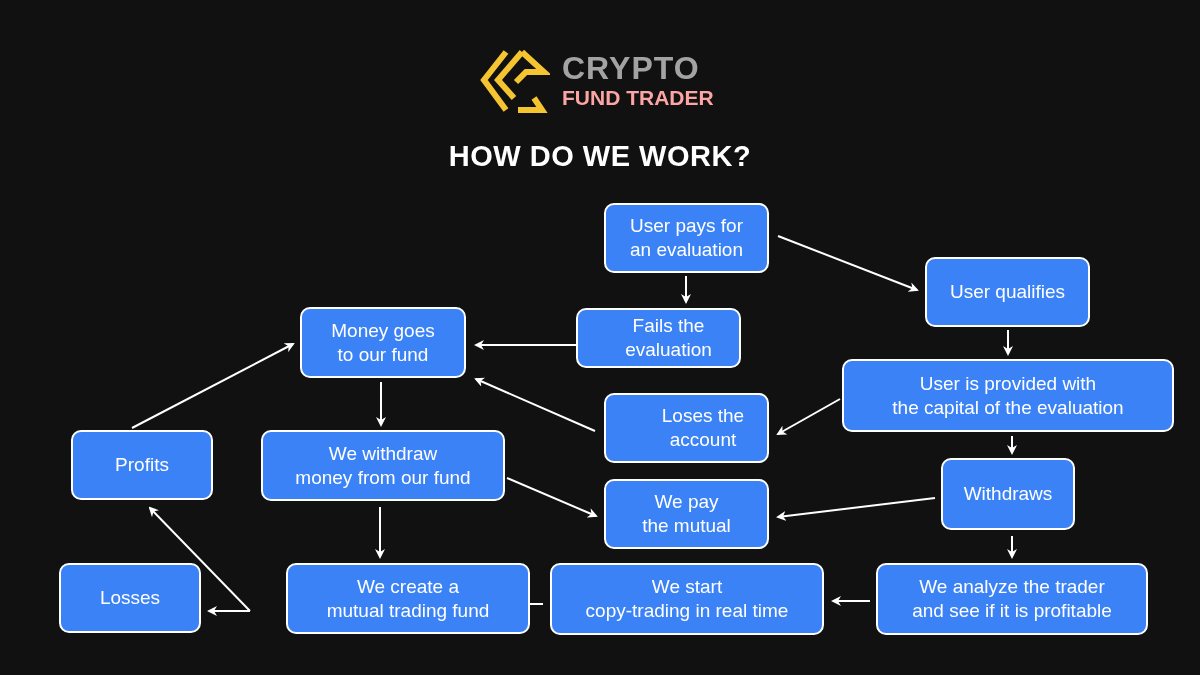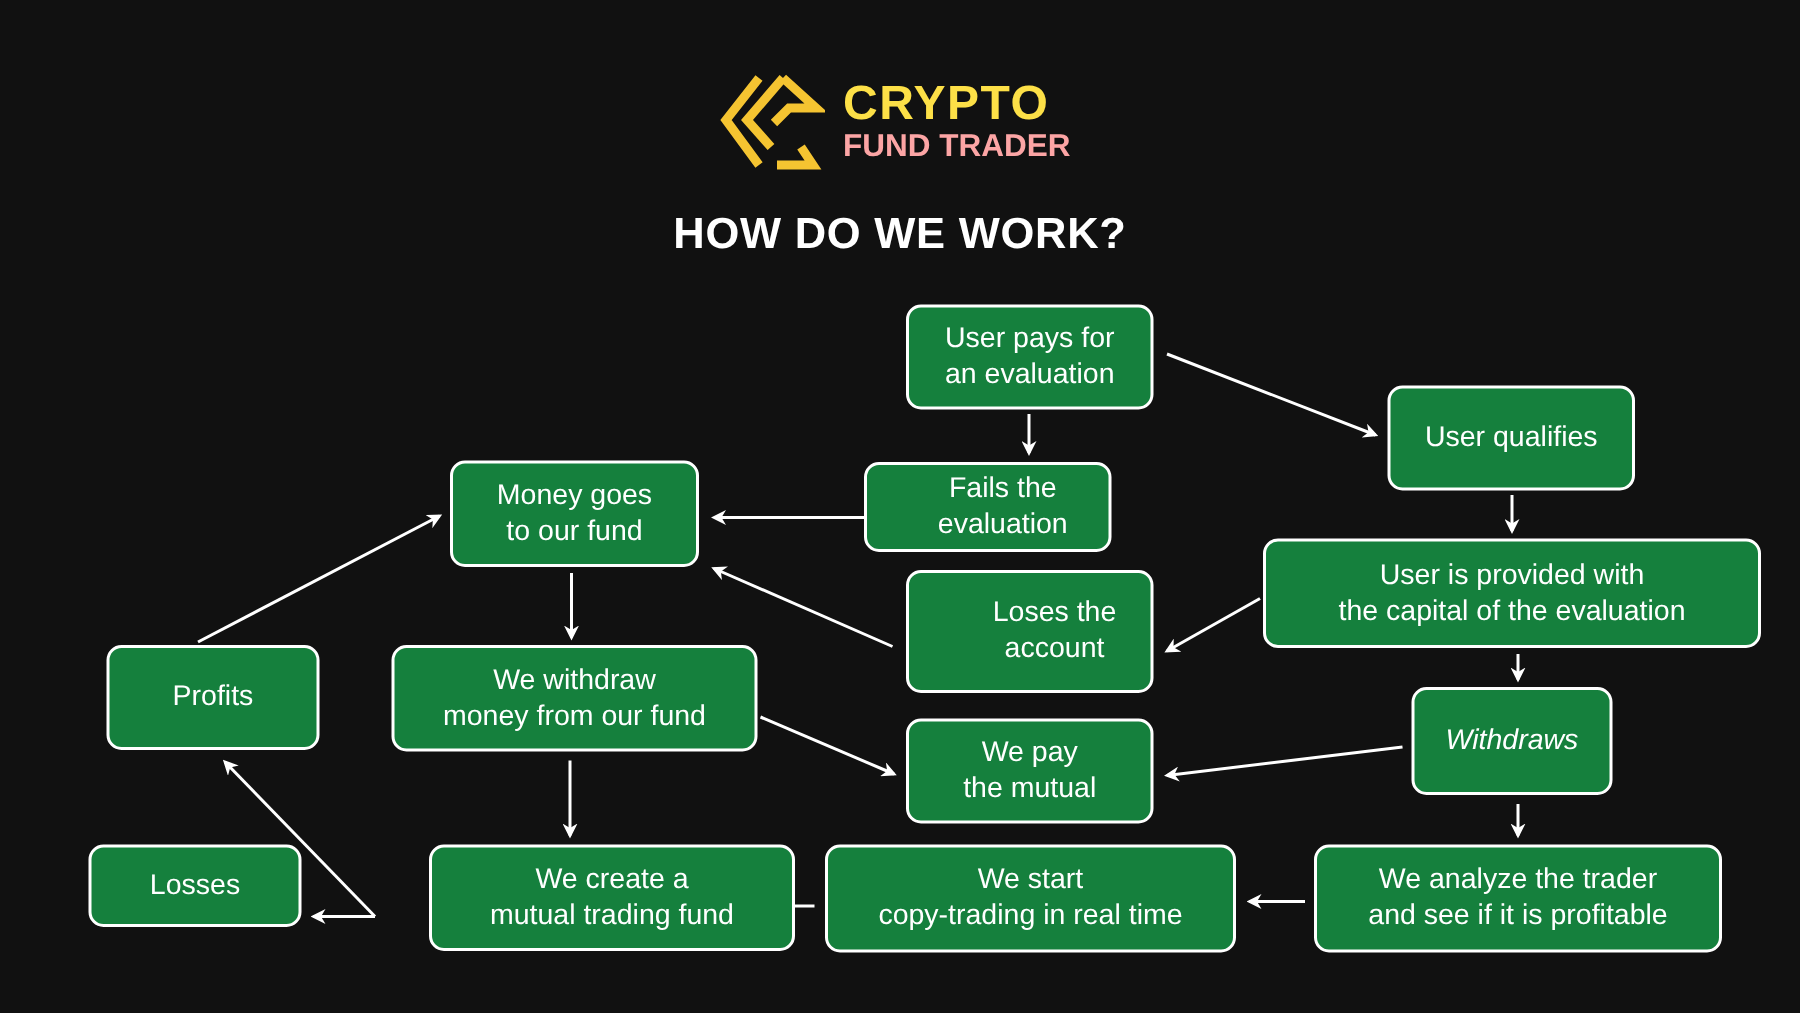--- a/index.html
+++ b/index.html
@@ -3,35 +3,35 @@
 <meta charset="utf-8">
 <style>
   html, body { margin: 0; padding: 0; }
   body {
     width: 1200px; height: 675px; background: #111111; position: relative; overflow: hidden;
     font-family: "Liberation Sans", "DejaVu Sans", sans-serif; color: #ffffff;
   }
   .logo { position: absolute; left: 478px; top: 48px; width: 250px; height: 68px; }
   .logo-mark { position: absolute; left: 0; top: 0; width: 72px; height: 68px; }
   .logo-line1 {
-    position: absolute; left: 84px; top: 2px; font-size: 32px; font-weight: 700; color: #fde047;
+    position: absolute; left: 84px; top: 2px; font-size: 32px; font-weight: 700; color: #a3a3a3;
     letter-spacing: 1px; white-space: nowrap;
   }
   .logo-line2 {
     position: absolute; left: 84px; top: 38px; font-size: 21px; font-weight: 700; color: #fca5a5;
     white-space: nowrap;
   }
   .title {
     position: absolute; left: 0; width: 1200px; top: 140px; text-align: center;
     font-size: 29px; font-weight: 700; letter-spacing: 0.5px;
   }
   .box {
     position: absolute; box-sizing: border-box; border: 2.5px solid #ffffff; border-radius: 10px;
     display: flex; align-items: center; justify-content: center; text-align: center;
-    font-size: 19px; line-height: 24px; padding: 0 8px; background: #15803d;
+    font-size: 19px; line-height: 24px; padding: 0 8px; background: #3b82f6;
   }
   .box span { white-space: pre-line; }
   svg.arrows { position: absolute; left: 0; top: 0; }
 </style>
 </head>
 <body>
 
 <div class="logo">
   <svg class="logo-mark" viewBox="0 0 72 68">
     <g fill="none" stroke="#f5c431" stroke-width="6" stroke-linejoin="miter">
@@ -86,39 +86,39 @@
 evaluation</span>
 </div>
 <div class="box" style="left:300px;top:307px;width:166px;height:71px;">
   <span>Money goes
 to our fund</span>
 </div>
 <div class="box" style="left:842px;top:359px;width:332px;height:73px;">
   <span>User is provided with
 the capital of the evaluation</span>
 </div>
-<div class="box" style="left:604px;top:380px;width:165px;height:82px;padding-left:41px;">
+<div class="box" style="left:604px;top:393px;width:165px;height:70px;padding-left:41px;">
   <span>Loses the
 account</span>
 </div>
 <div class="box" style="left:261px;top:430px;width:244px;height:71px;">
   <span>We withdraw
 money from our fund</span>
 </div>
 <div class="box" style="left:71px;top:430px;width:142px;height:70px;">
   <span>Profits</span>
 </div>
-<div class="box" style="left:941px;top:458px;width:134px;height:72px;font-style:italic;">
+<div class="box" style="left:941px;top:458px;width:134px;height:72px;">
   <span>Withdraws</span>
 </div>
 <div class="box" style="left:604px;top:479px;width:165px;height:70px;">
   <span>We pay
 the mutual</span>
 </div>
-<div class="box" style="left:59px;top:563px;width:142px;height:55px;">
+<div class="box" style="left:59px;top:563px;width:142px;height:70px;">
   <span>Losses</span>
 </div>
 <div class="box" style="left:261px;top:563px;width:244px;height:71px;margin-left:25px;">
   <span>We create a
 mutual trading fund</span>
 </div>
 <div class="box" style="left:550px;top:563px;width:274px;height:72px;">
   <span>We start
 copy-trading in real time</span>
 </div>

